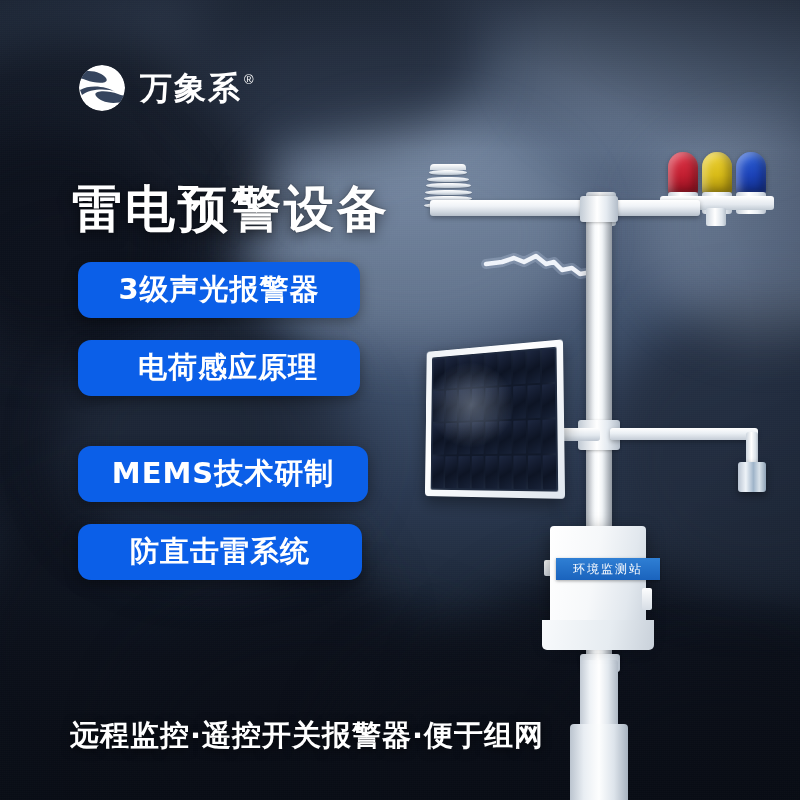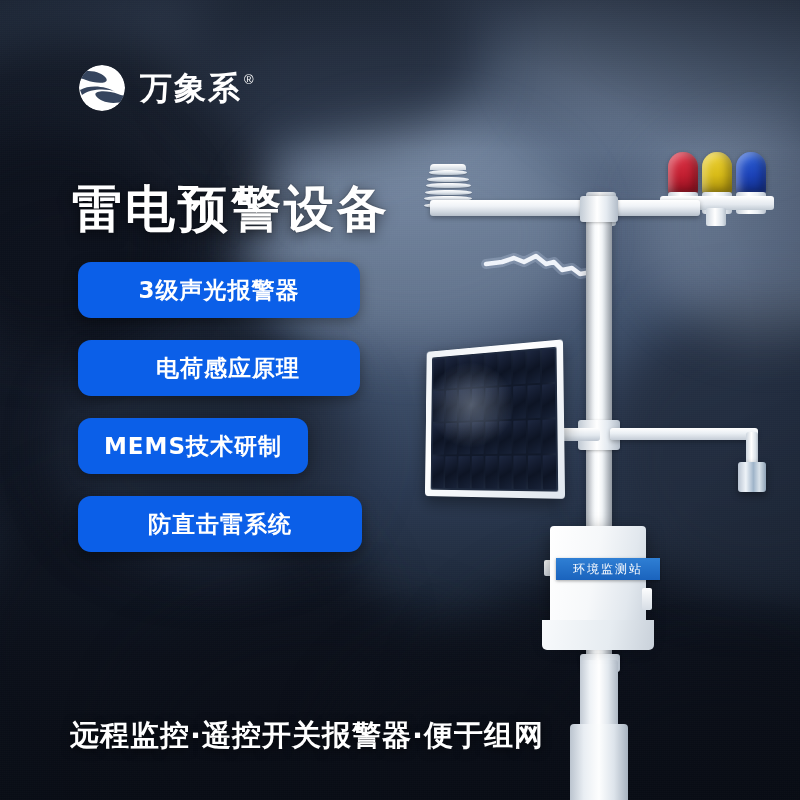--- a/index.html
+++ b/index.html
@@ -62,28 +62,28 @@
     font-family:"DejaVu Sans","Liberation Sans",sans-serif;
     text-shadow:0 3px 14px rgba(0,0,0,.55), 0 0 2px rgba(0,0,0,.4);margin-top:20px;}
 
   
   .pills{position:absolute;left:78px;top:262px;display:flex;flex-direction:column;gap:22px;}
   .pill{
     min-width:214px;max-width:290px;height:56px;box-sizing:border-box;
     background:#0b5fe8;border-radius:13px;
     display:flex;align-items:center;justify-content:center;
     padding:0 22px;
-    color:#fff;font-size:23px;font-weight:700;letter-spacing:1px;
+    color:#fff;font-size:29px;font-weight:700;letter-spacing:1px;
     font-family:"DejaVu Sans","Liberation Sans",sans-serif;
     box-shadow:0 4px 14px rgba(0,0,0,.35);
     white-space:nowrap;
   }
   .pill.w1{width:282px;}
   .pill.w2{width:282px;padding-left:40px;}
-  .pill.w3{width:230px;}
+  .pill.w3{width:290px;margin-top:28px;}
   .pill.w4{width:284px;}
 
   
   .tagline{position:absolute;left:70px;bottom:44px;
     font-size:29px;font-weight:700;color:#fff;letter-spacing:1px;
     font-family:"DejaVu Sans","Liberation Sans",sans-serif;
     text-shadow:0 2px 10px rgba(0,0,0,.6);}
 
   
   .bolt{position:absolute;left:480px;top:232px;width:130px;height:70px;}

